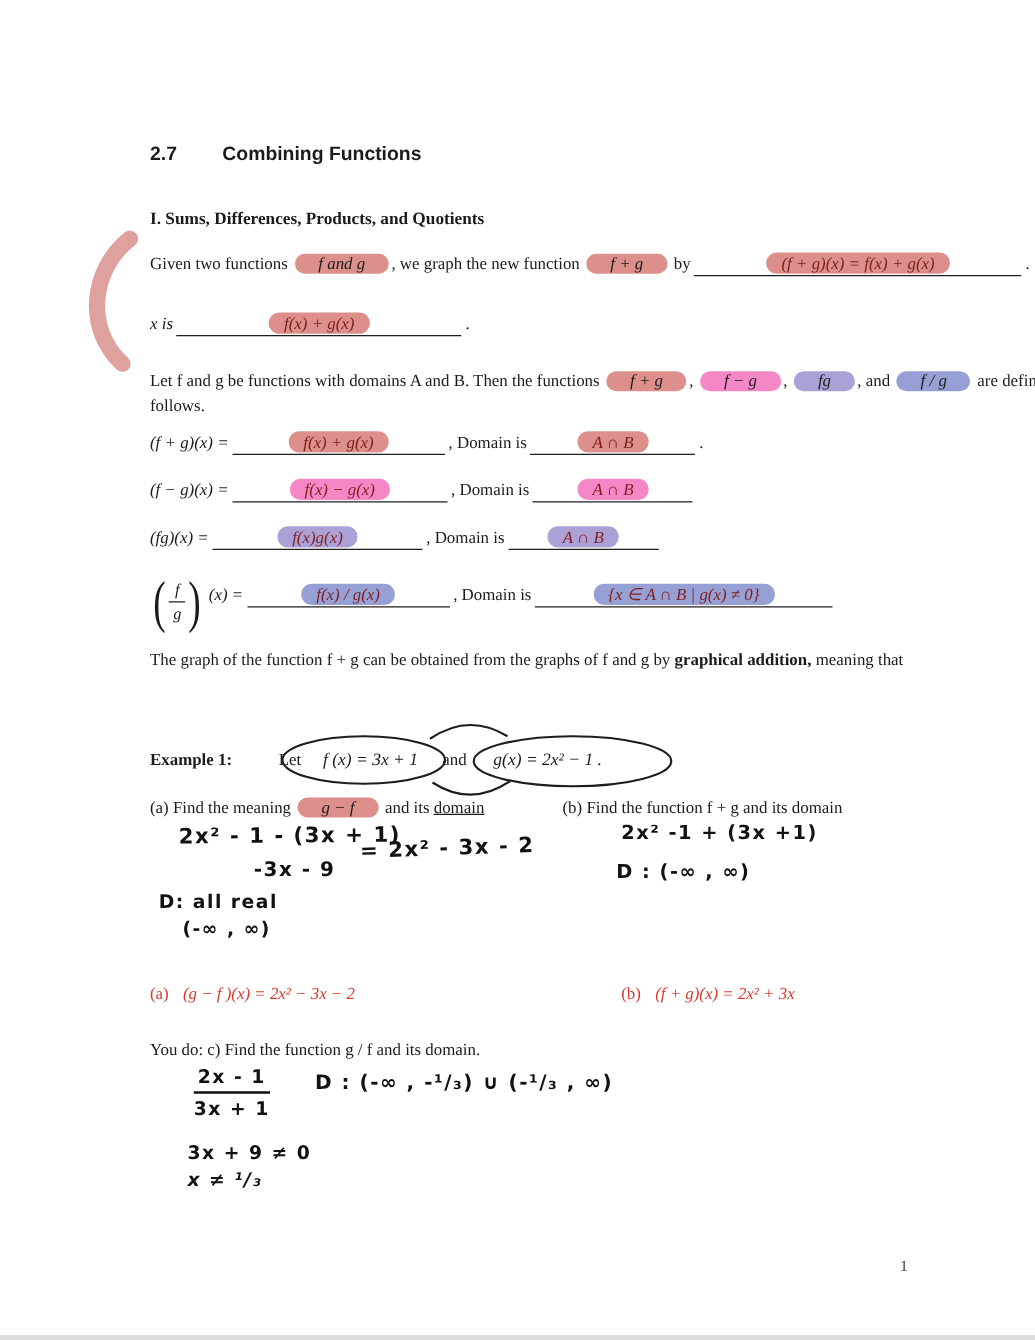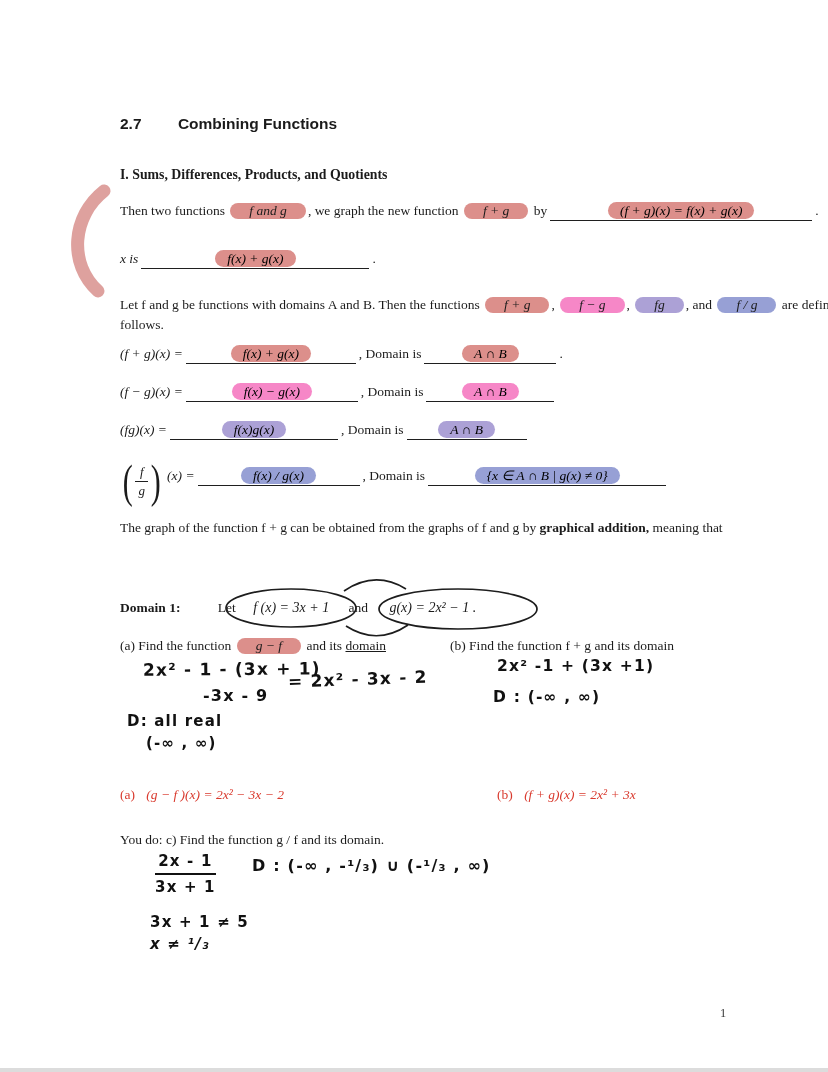--- a/index.html
+++ b/index.html
@@ -8,21 +8,21 @@
   .abs{position:absolute;white-space:nowrap;}
   .sans{font-family:"Liberation Sans",sans-serif;}
   .it{font-style:italic;}
   .b{font-weight:700;}
   .body-text{font-size:13.5px;}
   .hl{display:inline-block;border-radius:9px;padding:0 19px;margin:0 2px;}
   .hl-salmon{background:#DC8F8B;}
   .hl-pink{background:#F687C7;}
   .hl-purple{background:#ACA1D6;}
   .hl-blue{background:#97A0D5;}
-  .red-dark{color:#000000;}
+  .red-dark{color:#7f1d1d;}
   .red{color:#D93A2E;}
   .blank{display:inline-block;border-bottom:1.2px solid #1f1f1f;text-align:center;
          margin:0 3px;height:19px;line-height:19px;vertical-align:baseline;}
   .pill{display:inline-block;border-radius:10px;padding:0 12px;height:17px;line-height:17px;}
   .hand{font-family:"DejaVu Sans",sans-serif;font-weight:700;font-size:16px;
         letter-spacing:1.2px;color:#111;}
   .frac{display:inline-block;text-align:center;vertical-align:-15px;font-size:13px;
         line-height:12px;font-style:italic;}
   .frac .bar{display:block;border-top:1.1px solid #1f1f1f;margin:3px 0;min-width:13px;}
   .paren{font-size:46px;font-weight:400;vertical-align:-17px;display:inline-block;
@@ -40,21 +40,21 @@
     <span style="margin-left:32px;">Combining Functions</span>
   </div>
 
   <div class="abs b" style="left:120px;top:167px;font-size:13.8px;">I.  Sums, Differences, Products, and Quotients</div>
 
   <svg class="abs" style="left:56px;top:182px;" width="64" height="120">
     <path d="M 48,9 C 16,34 12,82 42,109" fill="none" stroke="#DB9996" stroke-width="13" stroke-linecap="round" opacity="0.92"></path>
   </svg>
 
   <div class="abs body-text" style="left:120px;top:201px;">
-    <span>Then two functions</span>
+    <span>Given two functions</span>
     <span class="hl hl-salmon it">f and g</span><span>, we graph the new function</span>
     <span class="hl hl-salmon it">f + g</span>
     <span>by</span><span class="blank" style="width:262px;"><span class="pill hl-salmon red-dark it">(f + g)(x) = f(x) + g(x)</span></span><span>.</span>
   </div>
   <div class="abs body-text" style="left:120px;top:249px;">
     <span class="it">x is</span><span class="blank" style="width:228px;"><span class="pill hl-salmon red-dark it">f(x) + g(x)</span></span><span>.</span>
   </div>
 
   <div class="abs body-text" style="left:120px;top:297px;">
     <span>Let f and g be functions with domains A and B. Then the functions</span>
@@ -83,35 +83,35 @@
     <span class="it">(x) =</span><span class="blank" style="width:162px;"><span class="pill hl-blue red-dark it">f(x) / g(x)</span></span><span>,  Domain is</span><span class="blank" style="width:238px;"><span class="pill hl-blue red-dark it">{x ∈ A ∩ B | g(x) ≠ 0}</span></span>
   </div>
 
   <div class="abs body-text" style="left:120px;top:520px;font-family:Liberation Serif, serif;">
     <span>The graph of the function f + g can be obtained from the graphs of f and g by</span>
     <span class="b">graphical addition,</span>
     <span>meaning that</span>
   </div>
 
   <div class="abs body-text" style="left:120px;top:600px;">
-    <span class="b">Domain 1:</span>
+    <span class="b">Example 1:</span>
     <span style="margin-left:34px;">Let</span>
     <span class="it" style="margin-left:14px;font-size:14px;">f (x) = 3x + 1</span>
     <span style="margin-left:16px;">and</span>
     <span class="it" style="margin-left:18px;font-size:14px;">g(x) = 2x² − 1 .</span>
   </div>
   <svg class="ellipse-svg" style="left:213px;top:565px;" width="335" height="84">
     <ellipse cx="78" cy="43" rx="65" ry="19" fill="none" stroke="#1d1d1d" stroke-width="1.7"></ellipse>
     <ellipse cx="245" cy="44" rx="79" ry="20" fill="none" stroke="#1d1d1d" stroke-width="1.7"></ellipse>
     <path d="M 131,26 Q 162,5 193,24" fill="none" stroke="#1d1d1d" stroke-width="1.7"></path>
     <path d="M 133,61 Q 164,81 195,60" fill="none" stroke="#1d1d1d" stroke-width="1.7"></path>
   </svg>
 
   <div class="abs body-text" style="left:120px;top:638px;">
-    <span>(a)  Find the function</span>
+    <span>(a)  Find the meaning</span>
     <span class="hl hl-salmon it">g − f</span>
     <span>and its</span>
     <span class="underline">domain</span>
   </div>
   <div class="abs body-text" style="left:450px;top:638px;">(b)  Find the function  f + g  and its domain</div>
 
   <div class="abs hand" style="left:143px;top:659px;font-size:17px;transform:rotate(-0.5deg);">2x² - 1 - (3x + 1)</div>
   <div class="abs hand" style="left:203px;top:686px;font-size:16px;">-3x - 9</div>
   <div class="abs hand" style="left:288px;top:669px;font-size:17px;transform:rotate(-2deg);">= 2x² - 3x - 2</div>
   <div class="abs hand" style="left:127px;top:712px;font-size:15px;">D:  all real</div>
@@ -130,20 +130,20 @@
   </div>
 
   <div class="abs body-text" style="left:120px;top:832px;">You do:  c) Find the function g / f and its domain.</div>
 
   <div class="abs hand" style="left:155px;top:852px;font-size:15px;text-align:center;">
     <div>2x - 1</div>
     <div style="border-top:2.5px solid #111;margin:3px 0 3px;"></div>
     <div>3x + 1</div>
   </div>
   <div class="abs hand" style="left:252px;top:856px;font-size:16px;">D :  (-∞ , -¹/₃) ∪ (-¹/₃ , ∞)</div>
-  <div class="abs hand" style="left:150px;top:913px;font-size:15px;">3x + 1 ≠ 5</div>
+  <div class="abs hand" style="left:150px;top:913px;font-size:15px;">3x + 9 ≠ 0</div>
   <div class="abs hand" style="left:150px;top:935px;font-size:15px;font-style:italic;">x  ≠  ¹/₃</div>
 
   <div class="abs" style="left:720px;top:1006px;font-size:12.5px;color:#3a3a3a;">1</div>
 
   <div class="abs" style="left:0;top:1068px;width:828px;height:4px;background:#dcdcdc;"></div>
 
 </div>
 
 </body></html>

